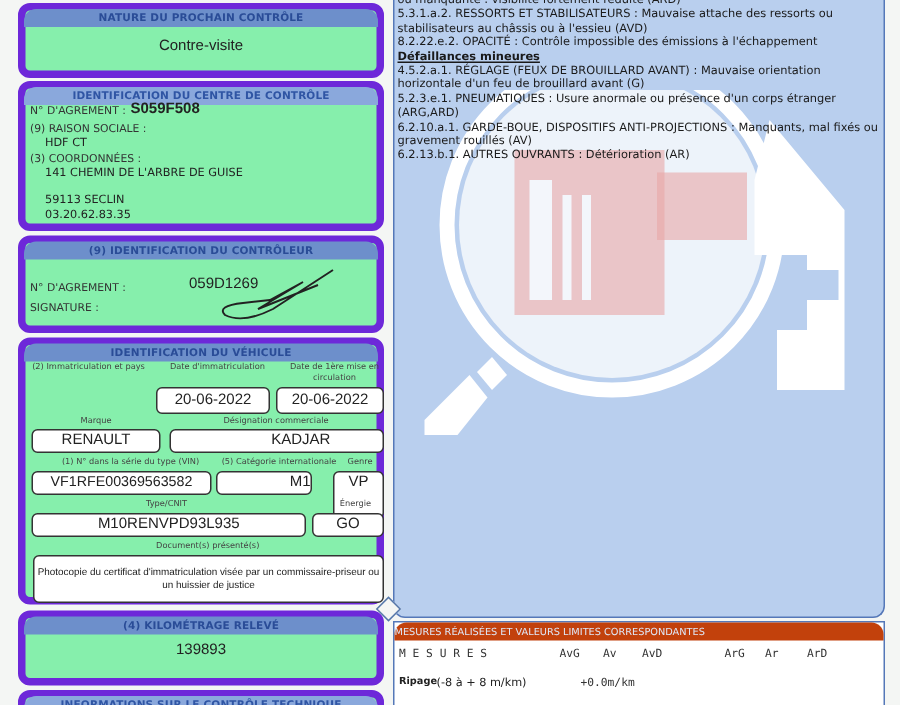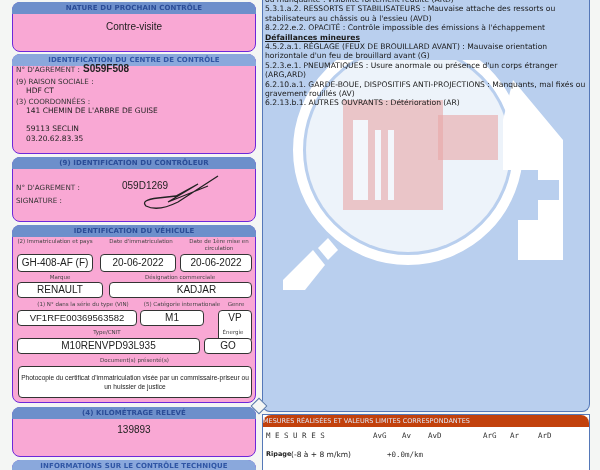--- a/index.html
+++ b/index.html
@@ -5,22 +5,22 @@
   html, body { margin:0; padding:0; }
   body {
     width:600px; height:470px; overflow:hidden; position:relative;
     background:#f4f6f4;
     font-family:"DejaVu Sans", sans-serif;
     color:#222;
   }
   .left { position:absolute; left:0; top:0; width:262px; height:470px; }
   .panel {
     position:absolute; left:12px; width:244px;
-    background:#f9a8d4;
-    border:1px solid #6d28d9;
+    background:#86efac;
+    border:5px solid #6d28d9;
     border-radius:8px;
     box-sizing:border-box;
   }
   .panel-head {
     position:absolute; left:-1px; right:-1px; top:-1px; height:12px;
     background:#6d8fcb;
     border-radius:8px 8px 0 0;
     color:#2a4c97;
     font-size:7px; font-weight:bold;
     text-align:center; line-height:12px;
@@ -94,34 +94,33 @@
       <path d="M80 4 L40 30 Q20 40 8 34 Q2 28 20 26 L38 24 L60 12 L30 30 L70 14" fill="none" stroke="#222" stroke-width="1.3"></path>
     </svg>
   </div>
 
   <div class="panel" style="top:225px;height:178px;">
     <div class="panel-head">IDENTIFICATION DU VÉHICULE</div>
     <span class="tiny" style="left:2px;top:12px;width:80px;">(2) Immatriculation et pays</span>
     <span class="tiny" style="left:88px;top:12px;width:80px;">Date d'immatriculation</span>
     <span class="tiny" style="left:170px;top:12px;width:72px;white-space:normal;">Date de 1ère mise en circulation</span>
 
-    <div class="box" style="left:4px;top:28px;width:76px;height:18px;">GH-408-AF (F)</div>
     <div class="box" style="left:87px;top:28px;width:76px;height:18px;">20-06-2022</div>
     <div class="box" style="left:167px;top:28px;width:72px;height:18px;">20-06-2022</div>
 
     <span class="tiny" style="left:4px;top:48px;width:86px;">Marque</span>
     <span class="tiny" style="left:96px;top:48px;width:142px;">Désignation commerciale</span>
     <div class="box" style="left:4px;top:56px;width:86px;height:16px;line-height:14px;">RENAULT</div>
     <div class="box" style="left:96px;top:56px;width:143px;height:16px;line-height:14px;padding-left:32px;">KADJAR</div>
 
     <span class="tiny" style="left:4px;top:75px;width:132px;">(1) N° dans la série du type (VIN)</span>
     <span class="tiny" style="left:124px;top:75px;width:90px;">(5) Catégorie internationale</span>
     <span class="tiny" style="left:206px;top:75px;width:34px;">Genre</span>
     <div class="box" style="left:4px;top:84px;width:120px;height:16px;line-height:14px;font-size:9.5px;">VF1RFE00369563582</div>
-    <div class="box" style="left:127px;top:84px;width:64px;height:16px;line-height:14px;">M1</div>
+    <div class="box" style="left:127px;top:84px;width:64px;height:16px;line-height:14px;text-align:right;">M1</div>
     <div class="box" style="left:205px;top:84px;width:34px;height:32px;line-height:14px;">VP</div>
 
     <span class="tiny" style="left:4px;top:103px;width:180px;">Type/CNIT</span>
     <span class="tiny" style="left:200px;top:103px;width:40px;">Énergie</span>
     <div class="box" style="left:4px;top:112px;width:183px;height:16px;line-height:14px;">M10RENVPD93L935</div>
     <div class="box" style="left:191px;top:112px;width:48px;height:16px;line-height:14px;">GO</div>
 
     <span class="tiny" style="left:4px;top:131px;width:235px;">Document(s) présenté(s)</span>
     <div class="box" style="left:5px;top:140px;width:234px;height:32px;font-size:6.6px;line-height:8.5px;padding:7px 2px 0 2px;">Photocopie du certificat d'immatriculation visée par un commissaire-priseur ou un huissier de justice</div>
   </div>

